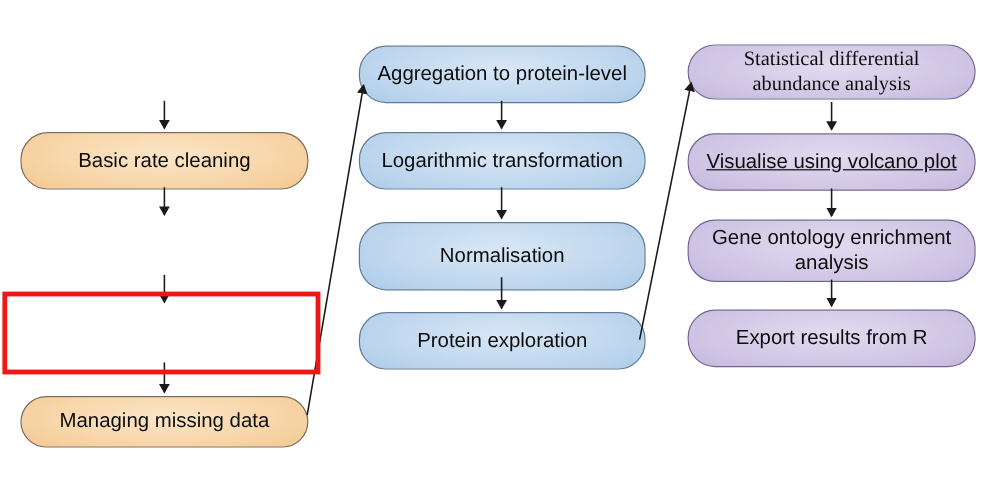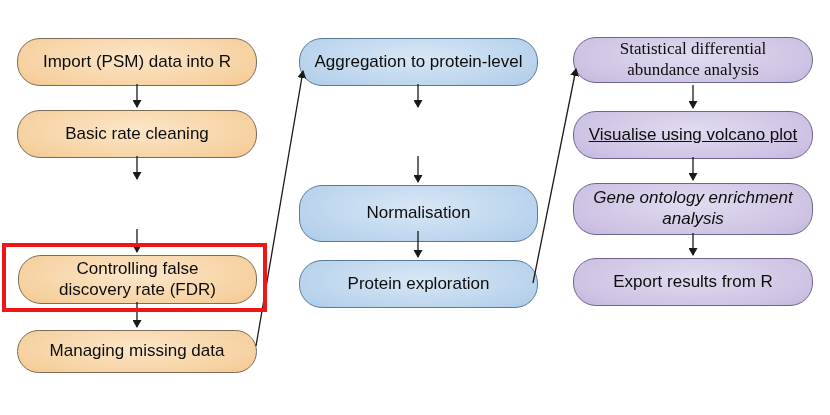--- a/index.html
+++ b/index.html
@@ -50,21 +50,21 @@
   
   .c2 { left: 299px; width: 239px; text-align: center; }
   .c2b1 { top: 38px;  height: 48px; }
   .c2b2 { top: 110px; height: 48px; }
   .c2b3 { top: 185px; height: 57px; }
   .c2b4 { top: 260px; height: 48px; }
   
   .c3 { left: 573px; width: 240px; }
   .c3b1 { top: 37px;  height: 46px; font-family: Liberation Serif, serif; }
   .c3b2 { top: 111px; height: 48px; text-decoration: underline; }
-  .c3b3 { top: 183px; height: 52px; font-style: italic; }
+  .c3b3 { top: 183px; height: 52px; }
   .c3b4 { top: 258px; height: 48px; }
 
   .arrow-layer {
     position: absolute;
     left: 0; top: 0;
     width: 830px; height: 415px;
     pointer-events: none;
   }
   .highlight-rect {
     position: absolute;
@@ -73,27 +73,25 @@
     width: 265px; height: 69px;
     border: 4px solid #ee1616;
     background: transparent;
   }
 </style>
 </head>
 <body>
 
 <div class="canvas">
 
-  <div class="box col-orange c1 c1b1">Import (PSM) data into R</div>
   <div class="box col-orange c1 c1b2">Basic rate cleaning</div>
-  <div class="box col-orange c1 c1b4">Controlling false
-discovery rate (FDR)</div>
   <div class="box col-orange c1 c1b5">Managing missing data</div>
 
   <div class="box col-blue c2 c2b1">Aggregation to protein-level</div>
+  <div class="box col-blue c2 c2b2">Logarithmic transformation</div>
   <div class="box col-blue c2 c2b3">Normalisation</div>
   <div class="box col-blue c2 c2b4">Protein exploration</div>
 
   <div class="box col-purple c3 c3b1">Statistical differential
 abundance analysis</div>
   <div class="box col-purple c3 c3b2">Visualise using volcano plot</div>
   <div class="box col-purple c3 c3b3">Gene ontology enrichment
 analysis</div>
   <div class="box col-purple c3 c3b4">Export results from R</div>
 

